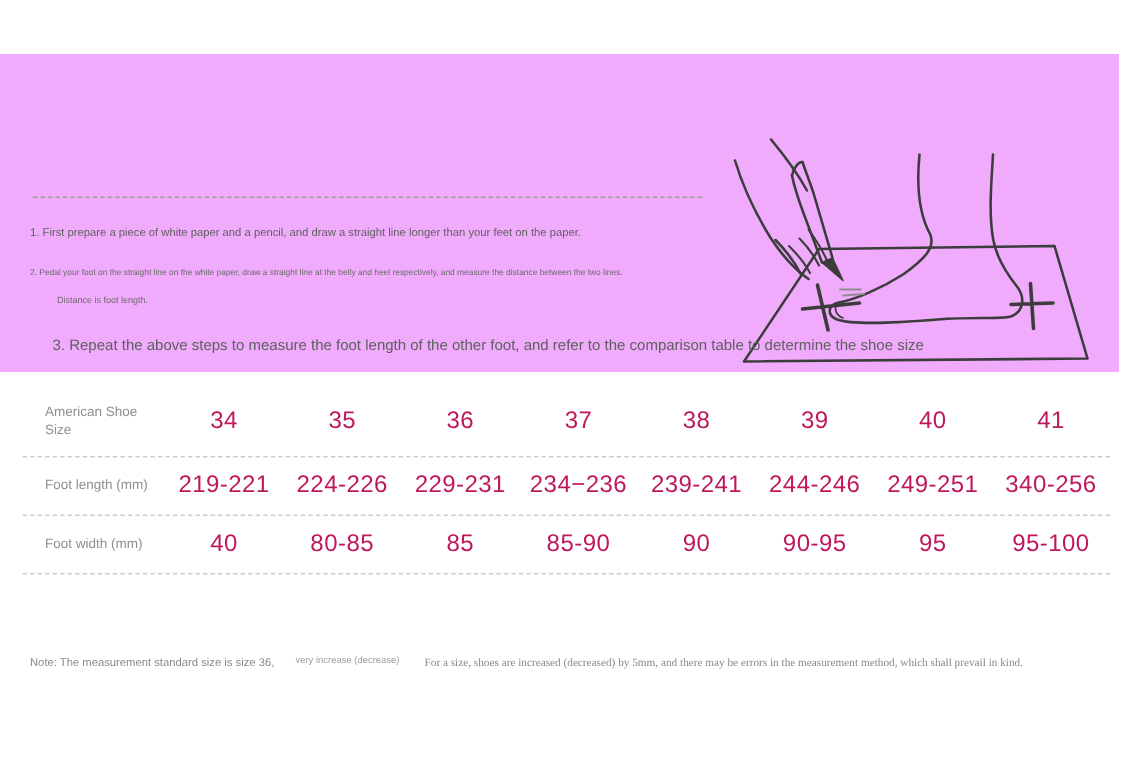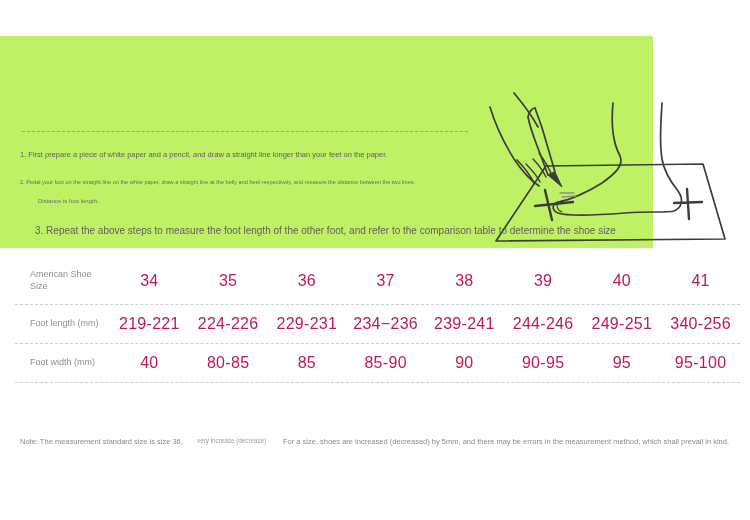--- a/index.html
+++ b/index.html
@@ -4,23 +4,22 @@
 <style>
   html,body{margin:0;padding:0;}
   body{
     width:750px;height:520px;position:relative;overflow:hidden;
     background:#ffffff;
     font-family:"Liberation Sans", sans-serif;
     -webkit-font-smoothing:antialiased;
   }
   
   .panel{
-    position:absolute;left:0;top:36px;width:611px;height:212px;
-    background:#bef264;
-    padding-left:42px;
+    position:absolute;left:0;top:36px;width:746px;height:212px;
+    background:#f0abfc;
   }
   .dash-top{
     position:absolute;left:22px;top:95px;width:446px;height:0;
     border-top:1px dashed #9e9e9e;
   }
   .step{position:absolute;color:#5f5f5f;white-space:nowrap;}
   .step1{left:20px;top:114px;font-size:7.5px;}
   .step2{left:20px;top:143px;font-size:5.6px;color:#6b6b6b;}
   .step2b{left:38px;top:162px;font-size:6px;color:#6b6b6b;}
   .step3{left:14px;top:189px;font-size:10px;margin-left:21px;}
@@ -37,21 +36,21 @@
     font-size:9px;line-height:1.3;color:#8f8f8f;
   }
   .tcell{
     flex:1 1 0;text-align:center;
     font-size:16px;color:#be185d;letter-spacing:.3px;font-weight:400;
   }
   
   .note{position:absolute;top:437px;white-space:nowrap;color:#8a8a8a;}
   .note.p1{left:20px;font-size:7.5px;}
   .note.p2{left:197px;font-size:6.3px;color:#9d9d9d;}
-  .note.p3{left:283px;font-size:7.5px;}
+  .note.p3{left:283px;font-size:7.5px;font-family:Liberation Serif, serif;}
 </style>
 </head>
 <body>
 
 <div class="panel">
   <div class="illu">
     <svg width="262" height="188" viewBox="0 0 262 188" xmlns="http://www.w3.org/2000/svg">
       <g fill="none" stroke="#3c3c3c" stroke-width="1.7" stroke-linecap="round" stroke-linejoin="round">
 
         <path d="M26,178 L76,103 L233,101 L255,176 Z"></path>

